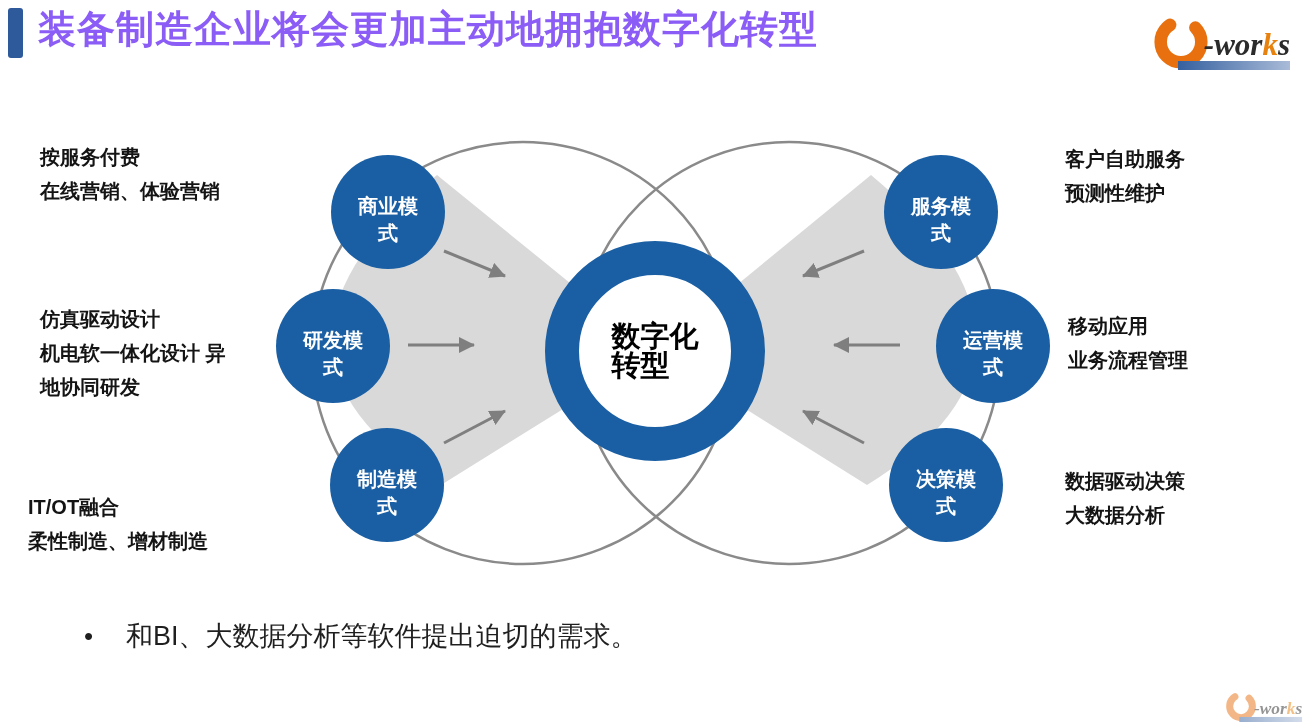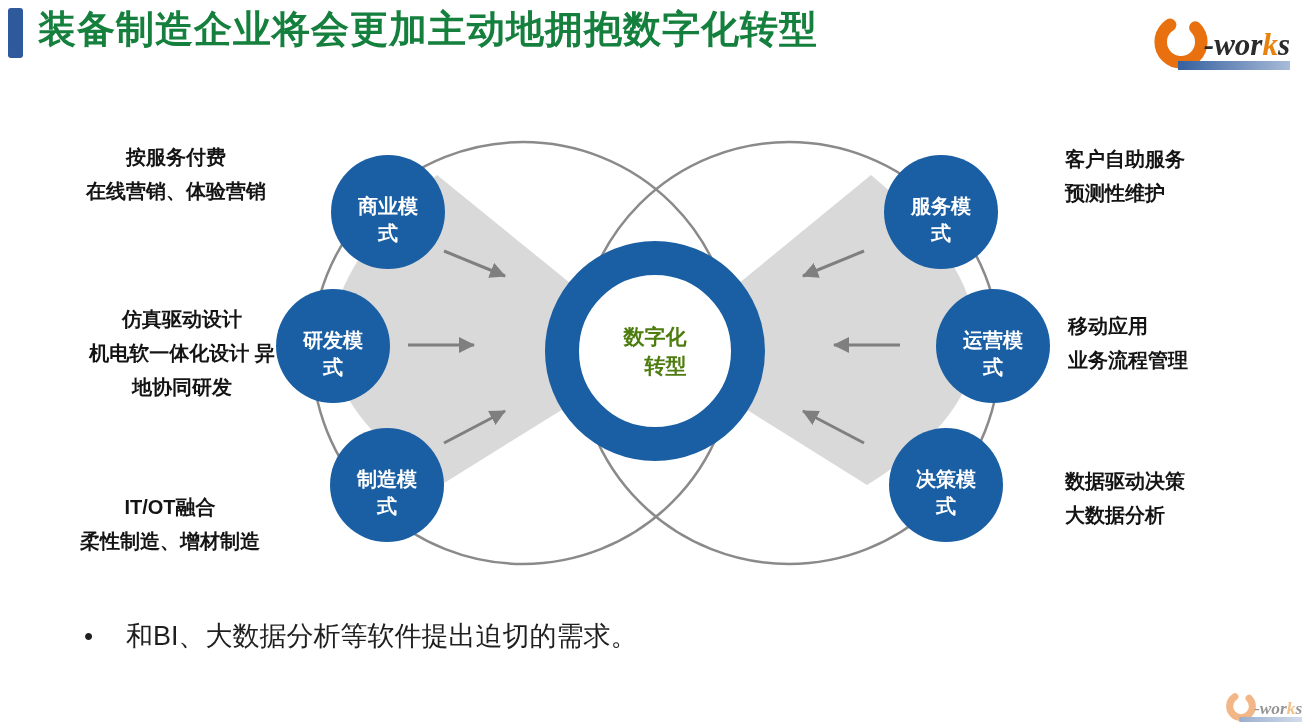--- a/index.html
+++ b/index.html
@@ -7,21 +7,21 @@
     position:relative;width:1308px;height:724px;background:#ffffff;
     overflow:hidden;font-family:"Liberation Sans",sans-serif;
   }
   
   .title-accent{
     position:absolute;left:8px;top:8px;width:15px;height:50px;
     background:#2E5A9C;border-radius:3px;
   }
   .slide-title{
     position:absolute;left:38px;top:4px;margin:0;
-    font-size:38px;font-weight:bold;color:#15803d;letter-spacing:1px;
+    font-size:38px;font-weight:bold;color:#8b5cf6;letter-spacing:1px;
     white-space:nowrap;
   }
   
   .logo{position:absolute;display:flex;align-items:flex-end;}
   .logo-top{right:18px;top:8px;height:62px;}
   .logo-bottom{right:6px;bottom:2px;height:62px;transform:scale(0.56);transform-origin:bottom right;opacity:0.5;}
   .logo .e-swoosh{width:58px;height:58px;margin-right:-6px;}
   .logo .wordwrap{position:relative;padding-bottom:10px;}
   .logo .word{
     font-family:"Liberation Serif",serif;font-style:italic;font-weight:bold;
@@ -36,29 +36,29 @@
   
   .diagram-svg{position:absolute;left:0;top:0;}
   .overlay{position:absolute;margin:0;}
   .mode-label{
     transform:translate(-50%,-50%);text-align:center;
     color:#ffffff;font-weight:bold;font-size:20px;line-height:27px;
     white-space:nowrap;
     margin-top:8px;
   }
   .center-label{
-    transform:translate(-50%,-50%);text-align:right;
-    color:#4d7c0f;font-weight:bold;font-size:21px;line-height:29px;
+    transform:translate(-50%,-50%);text-align:left;
+    color:#000000;font-weight:bold;font-size:29px;line-height:29px;
     white-space:nowrap;
   }
   .annotation{
     font-weight:bold;font-size:20px;line-height:34px;color:#141414;
     white-space:nowrap;
   }
-  .annotation.align-right{text-align:center;}
+  .annotation.align-right{text-align:left;}
   .annotation.align-left{text-align:left;}
   
   .bullet-row{position:absolute;left:84px;top:608px;width:1140px;display:flex;}
   .bullet-marker{
     font-size:26px;line-height:56px;color:#1F1F1F;width:42px;flex:none;
   }
   .bullet-text{
     font-size:27px;line-height:56px;color:#1F1F1F;
   }
 </style>

